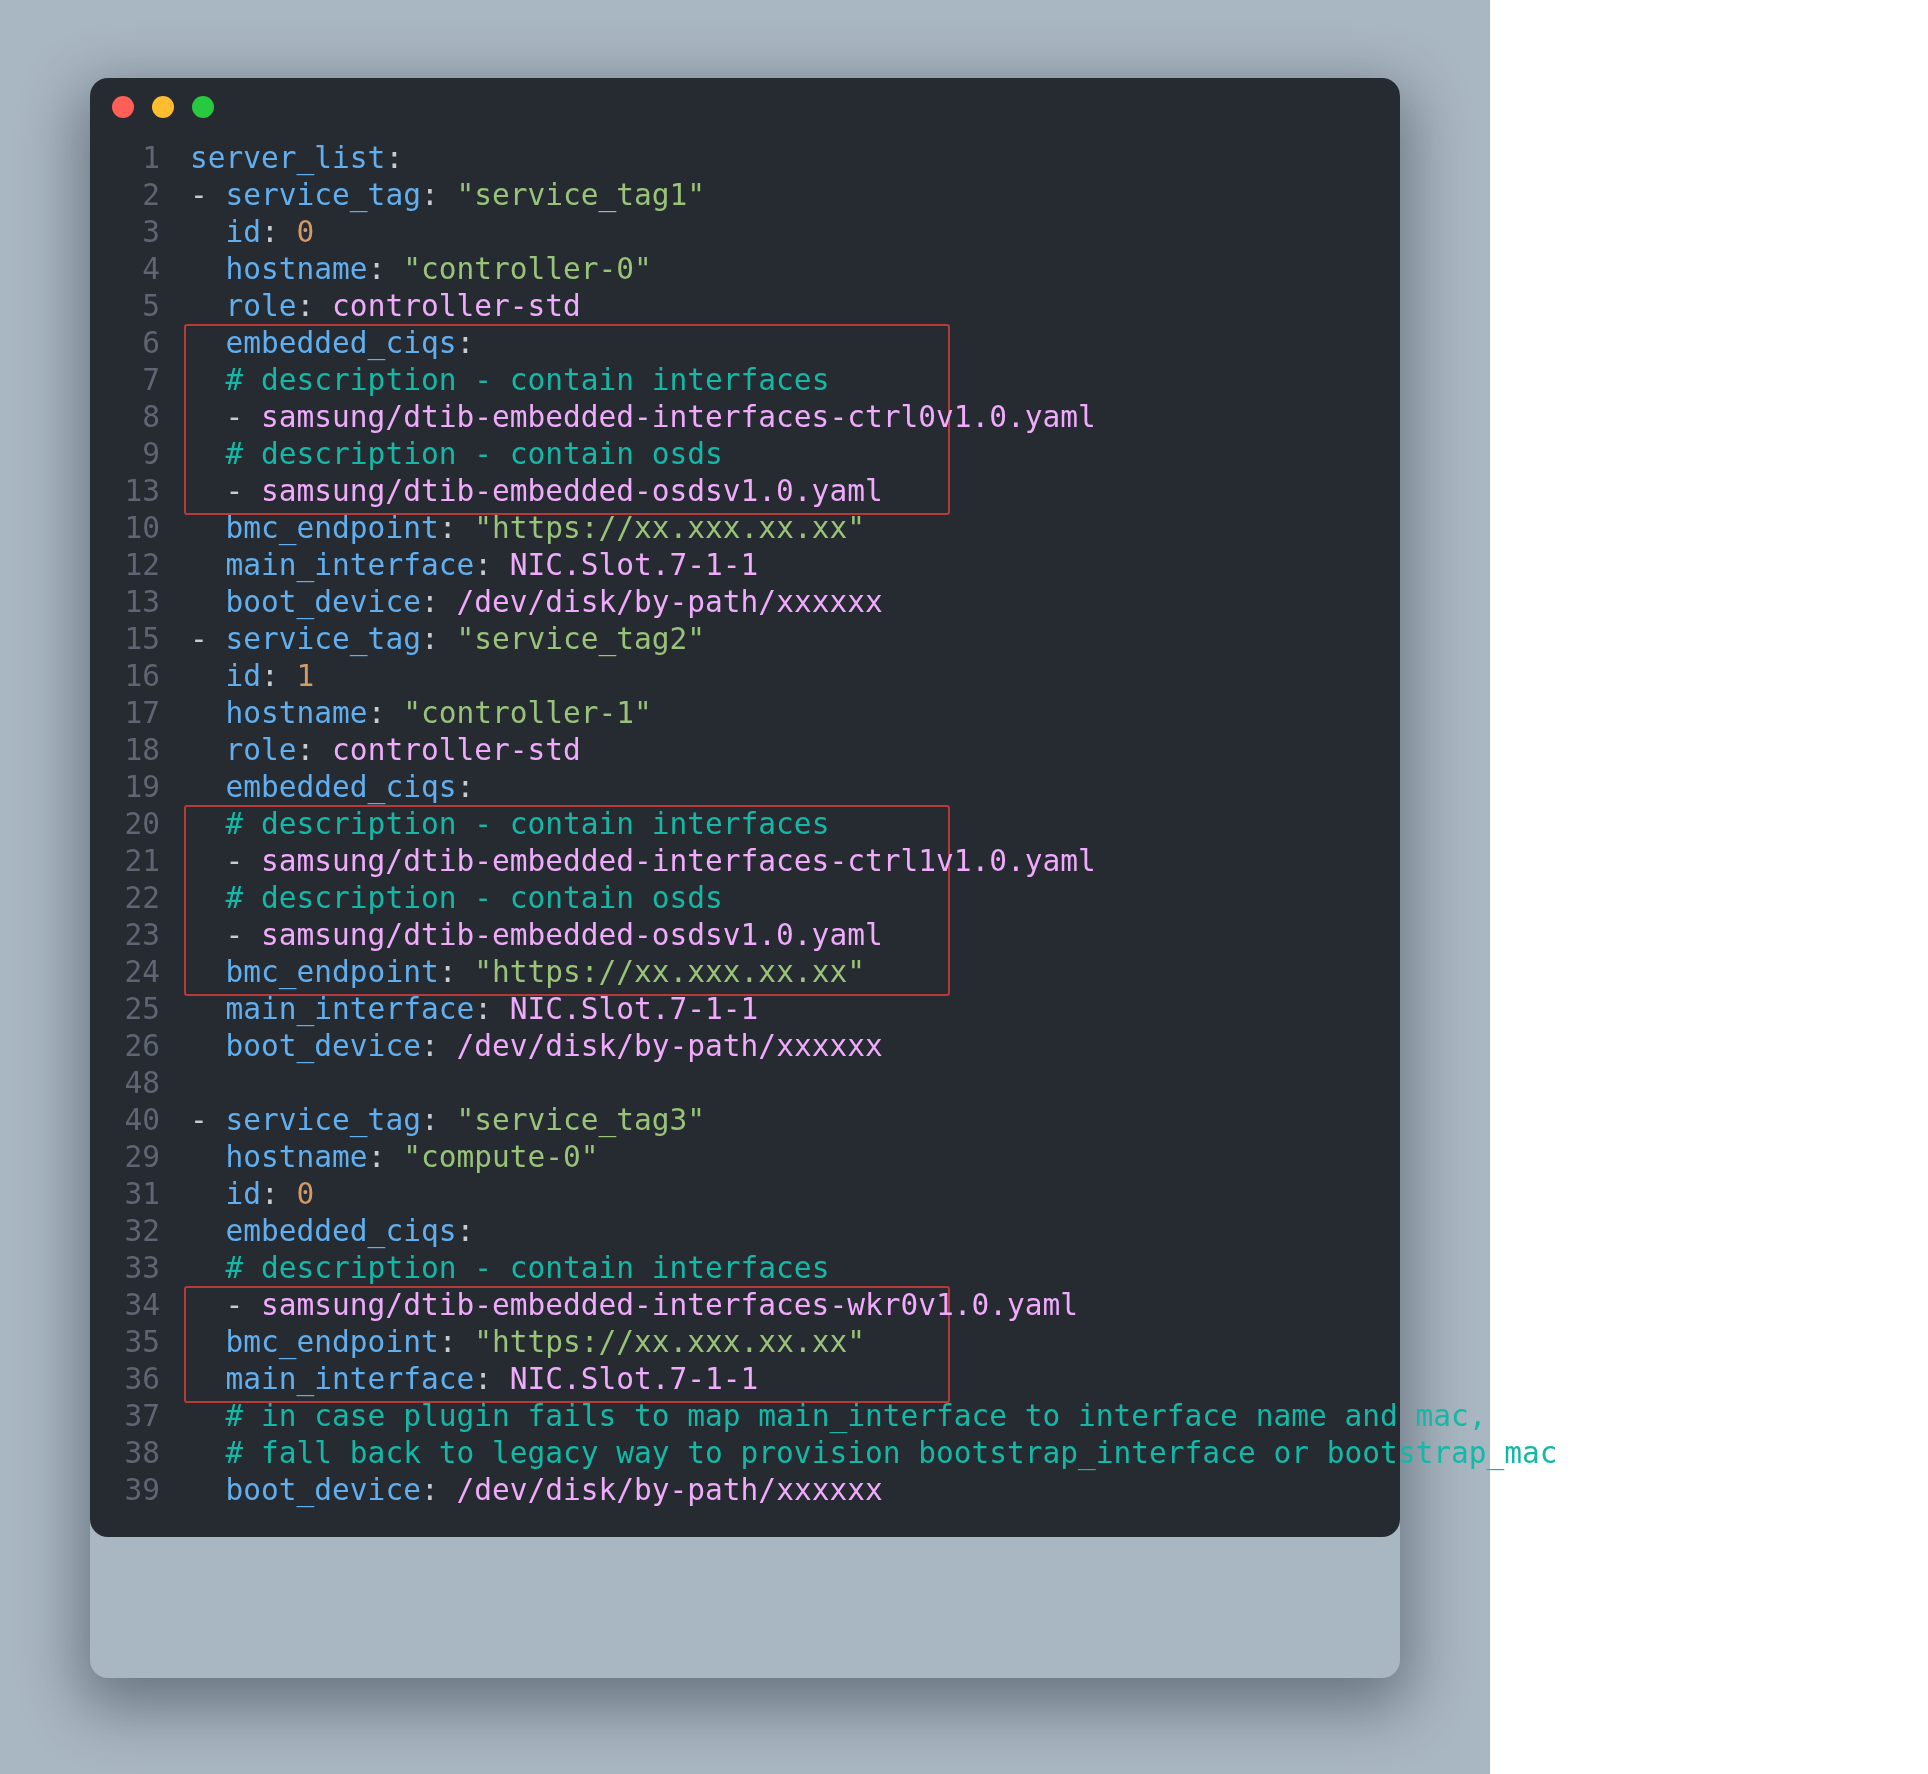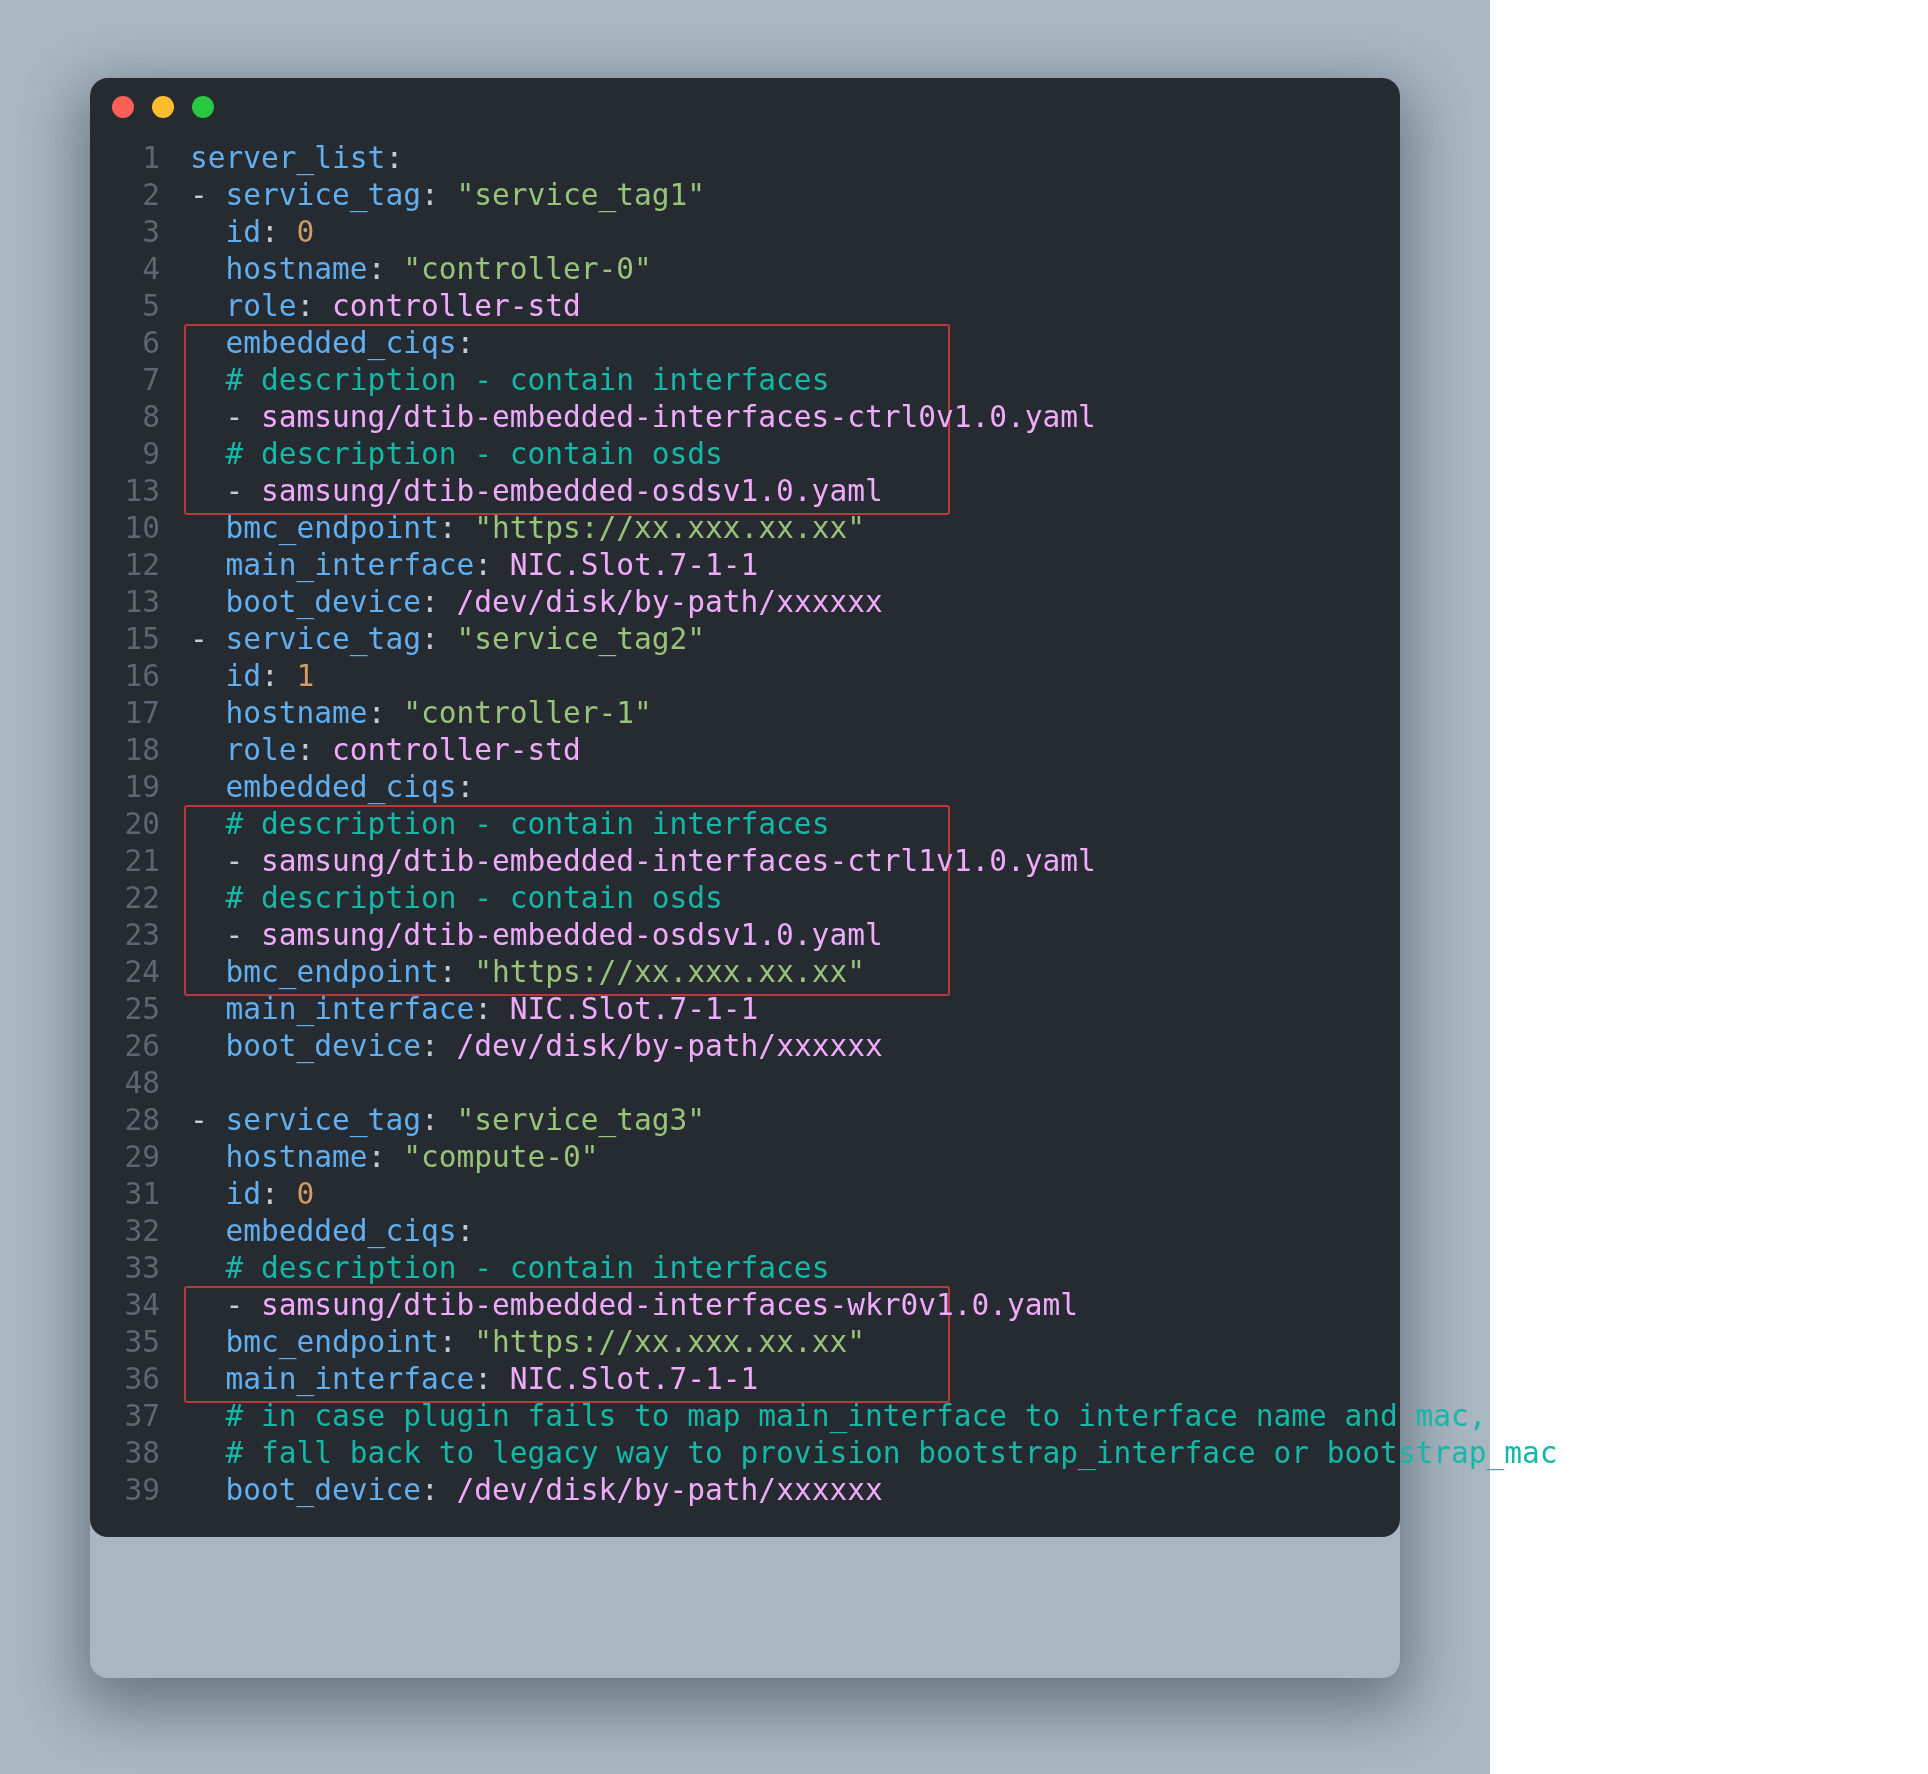--- a/index.html
+++ b/index.html
@@ -138,21 +138,21 @@
         <div class="line" id="line-18"><span class="ln">18</span><span class="code"><span class="tk-punc">  </span><span class="tk-key">role</span><span class="tk-punc">: </span><span class="tk-plain">controller-std</span></span></div>
         <div class="line" id="line-19"><span class="ln">19</span><span class="code"><span class="tk-punc">  </span><span class="tk-key">embedded_ciqs</span><span class="tk-punc">:</span></span></div>
         <div class="line" id="line-20"><span class="ln">20</span><span class="code"><span class="tk-punc">  </span><span class="tk-cmt"># description - contain interfaces</span></span></div>
         <div class="line" id="line-21"><span class="ln">21</span><span class="code"><span class="tk-punc">  - </span><span class="tk-plain">samsung/dtib-embedded-interfaces-ctrl1v1.0.yaml</span></span></div>
         <div class="line" id="line-22"><span class="ln">22</span><span class="code"><span class="tk-punc">  </span><span class="tk-cmt"># description - contain osds</span></span></div>
         <div class="line" id="line-23"><span class="ln">23</span><span class="code"><span class="tk-punc">  - </span><span class="tk-plain">samsung/dtib-embedded-osdsv1.0.yaml</span></span></div>
         <div class="line" id="line-24"><span class="ln">24</span><span class="code"><span class="tk-punc">  </span><span class="tk-key">bmc_endpoint</span><span class="tk-punc">: </span><span class="tk-str">"https://xx.xxx.xx.xx"</span></span></div>
         <div class="line" id="line-25"><span class="ln">25</span><span class="code"><span class="tk-punc">  </span><span class="tk-key">main_interface</span><span class="tk-punc">: </span><span class="tk-plain">NIC.Slot.7-1-1</span></span></div>
         <div class="line" id="line-26"><span class="ln">26</span><span class="code"><span class="tk-punc">  </span><span class="tk-key">boot_device</span><span class="tk-punc">: </span><span class="tk-plain">/dev/disk/by-path/xxxxxx</span></span></div>
         <div class="line" id="line-27"><span class="ln">48</span><span class="code"></span></div>
-        <div class="line" id="line-28"><span class="ln">28</span><span class="code"><span class="tk-punc">- </span><span class="tk-key">service_tag</span><span class="tk-punc">: </span><span class="tk-str">"service_tag3"</span></span></div>
+        <div class="line" id="line-28"><span class="ln">40</span><span class="code"><span class="tk-punc">- </span><span class="tk-key">service_tag</span><span class="tk-punc">: </span><span class="tk-str">"service_tag3"</span></span></div>
         <div class="line" id="line-29"><span class="ln">29</span><span class="code"><span class="tk-punc">  </span><span class="tk-key">hostname</span><span class="tk-punc">: </span><span class="tk-str">"compute-0"</span></span></div>
         <div class="line" id="line-31"><span class="ln">31</span><span class="code"><span class="tk-punc">  </span><span class="tk-key">id</span><span class="tk-punc">: </span><span class="tk-num">0</span></span></div>
         <div class="line" id="line-32"><span class="ln">32</span><span class="code"><span class="tk-punc">  </span><span class="tk-key">embedded_ciqs</span><span class="tk-punc">:</span></span></div>
         <div class="line" id="line-33"><span class="ln">33</span><span class="code"><span class="tk-punc">  </span><span class="tk-cmt"># description - contain interfaces</span></span></div>
         <div class="line" id="line-34"><span class="ln">34</span><span class="code"><span class="tk-punc">  - </span><span class="tk-plain">samsung/dtib-embedded-interfaces-wkr0v1.0.yaml</span></span></div>
         <div class="line" id="line-35"><span class="ln">35</span><span class="code"><span class="tk-punc">  </span><span class="tk-key">bmc_endpoint</span><span class="tk-punc">: </span><span class="tk-str">"https://xx.xxx.xx.xx"</span></span></div>
         <div class="line" id="line-36"><span class="ln">36</span><span class="code"><span class="tk-punc">  </span><span class="tk-key">main_interface</span><span class="tk-punc">: </span><span class="tk-plain">NIC.Slot.7-1-1</span></span></div>
         <div class="line" id="line-37"><span class="ln">37</span><span class="code"><span class="tk-punc">  </span><span class="tk-cmt"># in case plugin fails to map main_interface to interface name and mac,</span></span></div>
         <div class="line" id="line-38"><span class="ln">38</span><span class="code"><span class="tk-punc">  </span><span class="tk-cmt"># fall back to legacy way to provision bootstrap_interface or bootstrap_mac</span></span></div>
         <div class="line" id="line-39"><span class="ln">39</span><span class="code"><span class="tk-punc">  </span><span class="tk-key">boot_device</span><span class="tk-punc">: </span><span class="tk-plain">/dev/disk/by-path/xxxxxx</span></span></div>

